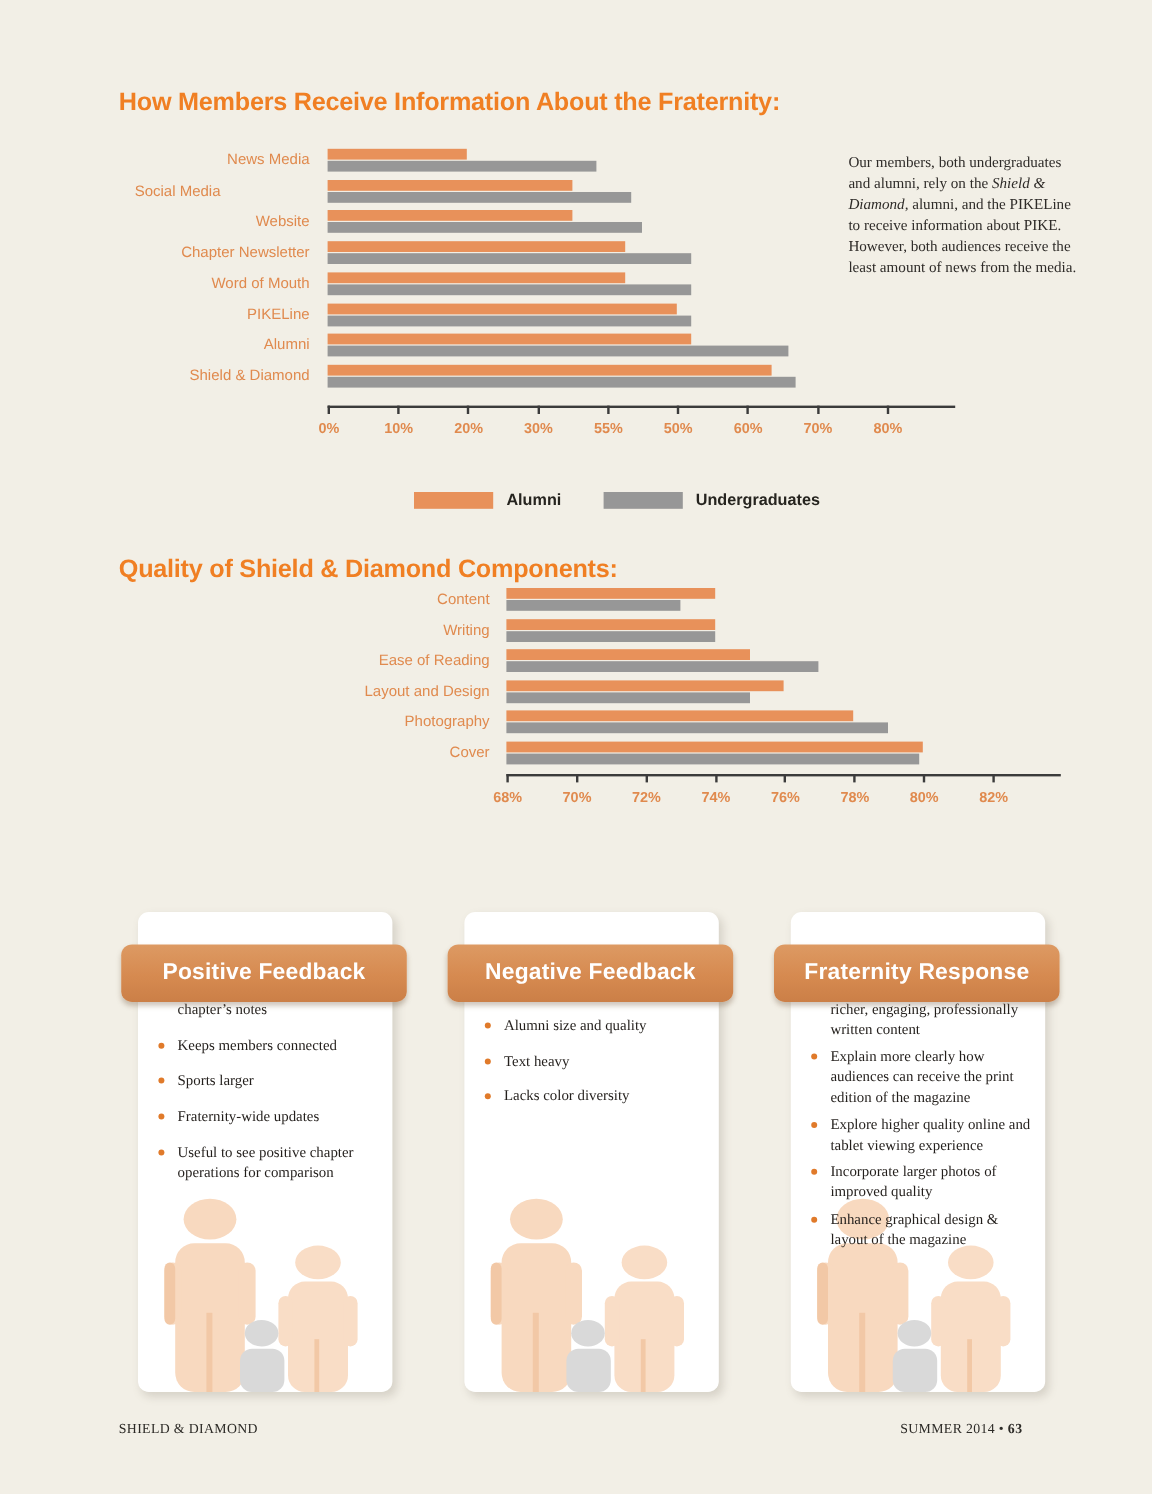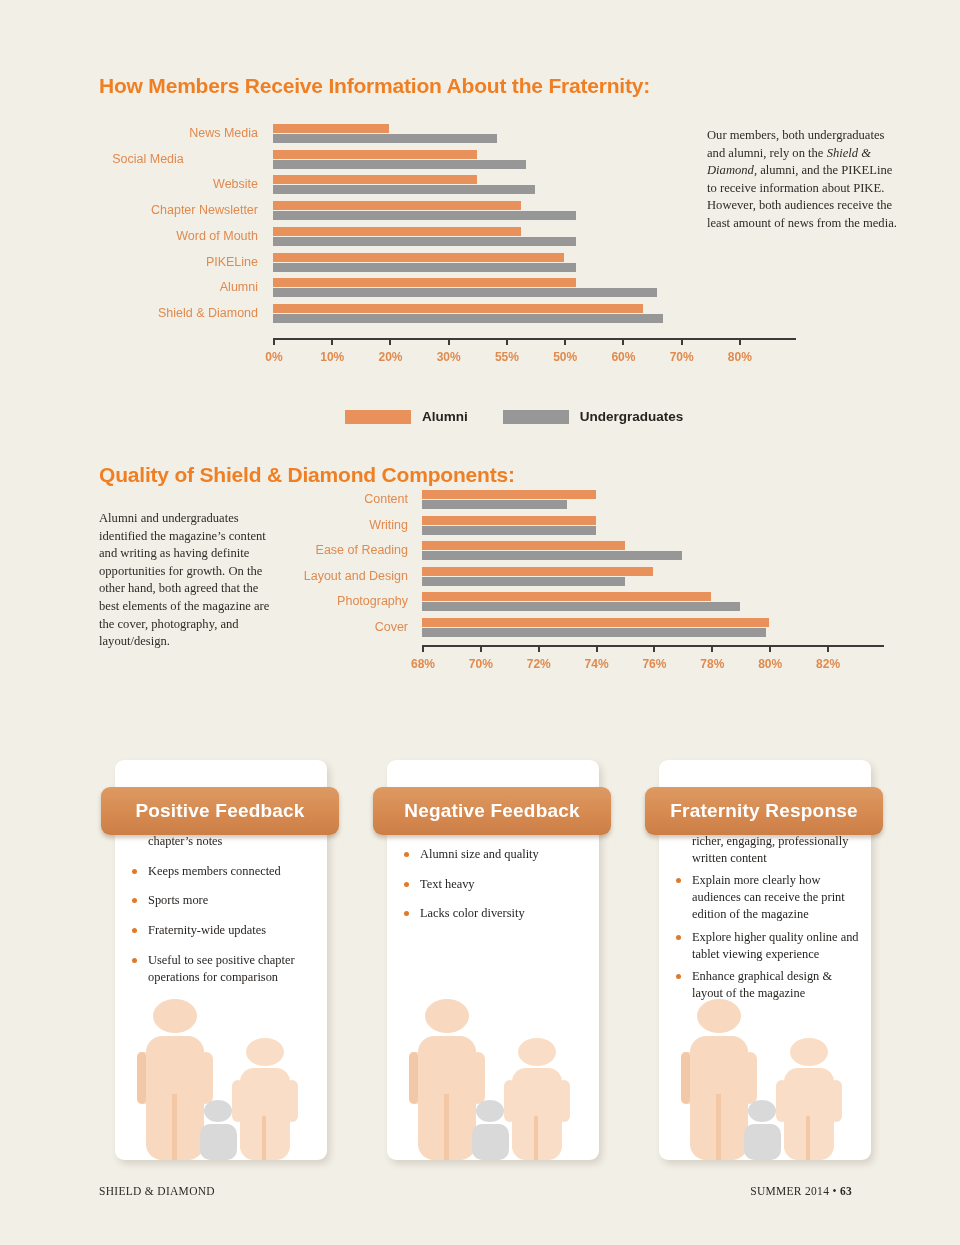--- a/index.html
+++ b/index.html
@@ -241,21 +241,20 @@
 
   <div id="legend">
     <span class="legend-swatch alumni"></span>
     <span class="legend-text">Alumni</span>
     <span class="legend-swatch under"></span>
     <span class="legend-text">Undergraduates</span>
   </div>
 
   <div class="section-title" id="title2">Quality of Shield &amp; Diamond Components:</div>
 
-  <div id="left-note">Alumni and undergraduates identified the magazine’s content and writing as having definite opportunities for growth. On the other hand, both agreed that the best elements of the magazine are the cover, photography, and layout/design.</div>
 
   <div id="chart2">
       <div class="cat-label" style="left: 188px; width: 220px; top: 7px;">Content</div>
       <div class="bar alumni" style="left: 422px; top: 5px; width: 173.6px;"></div>
       <div class="bar under" style="left: 422px; top: 15px; width: 144.667px;"></div>
       <div class="cat-label" style="left: 188px; width: 220px; top: 32.5px;">Writing</div>
       <div class="bar alumni" style="left: 422px; top: 30.5px; width: 173.6px;"></div>
       <div class="bar under" style="left: 422px; top: 40.5px; width: 173.6px;"></div>
       <div class="cat-label" style="left: 188px; width: 220px; top: 58px;">Ease of Reading</div>
       <div class="bar alumni" style="left: 422px; top: 56px; width: 202.533px;"></div>
@@ -309,21 +308,21 @@
     </g>
     <g fill="#d9d9d9">
       <ellipse cx="103" cy="121" rx="14" ry="11"></ellipse>
       <rect x="85" y="134" width="37" height="36" rx="10"></rect>
     </g>
   </svg></div>
         <div class="card-body">
           <ul class="bullets">
             <li>Appreciate reading their chapter’s notes</li>
             <li>Keeps members connected</li>
-            <li>Sports more</li>
+            <li>Sports larger</li>
             <li>Fraternity-wide updates</li>
             <li>Useful to see positive chapter operations for comparison</li>
           </ul>
         </div>
       </div>
       <div class="card-header" style="left: 101px; top: 32px; width: 238px;">Positive Feedback</div>
       <div class="card" style="left: 387px; top: 5px; height: 400px;">
         <div class="card-illus">
   <svg viewBox="0 0 212 170" preserveAspectRatio="none" width="100%" height="100%">
     <g fill="#f8d9bf">
@@ -377,20 +376,21 @@
     <g fill="#d9d9d9">
       <ellipse cx="103" cy="121" rx="14" ry="11"></ellipse>
       <rect x="85" y="134" width="37" height="36" rx="10"></rect>
     </g>
   </svg></div>
         <div class="card-body">
           <ul class="bullets tight">
             <li>Use freelance writers to create richer, engaging, professionally written content</li>
             <li>Explain more clearly how audiences can receive the print edition of the magazine</li>
             <li>Explore higher quality online and tablet viewing experience</li>
+            <li>Incorporate larger photos of improved quality</li>
             <li>Enhance graphical design &amp; layout of the magazine</li>
           </ul>
         </div>
       </div>
       <div class="card-header" style="left: 645px; top: 32px; width: 238px;">Fraternity Response</div>
     </div>
 
   <div class="footer-left">SHIELD &amp; DIAMOND</div>
   <div class="footer-right"><span>SUMMER 2014 • </span><b>63</b></div>
 

